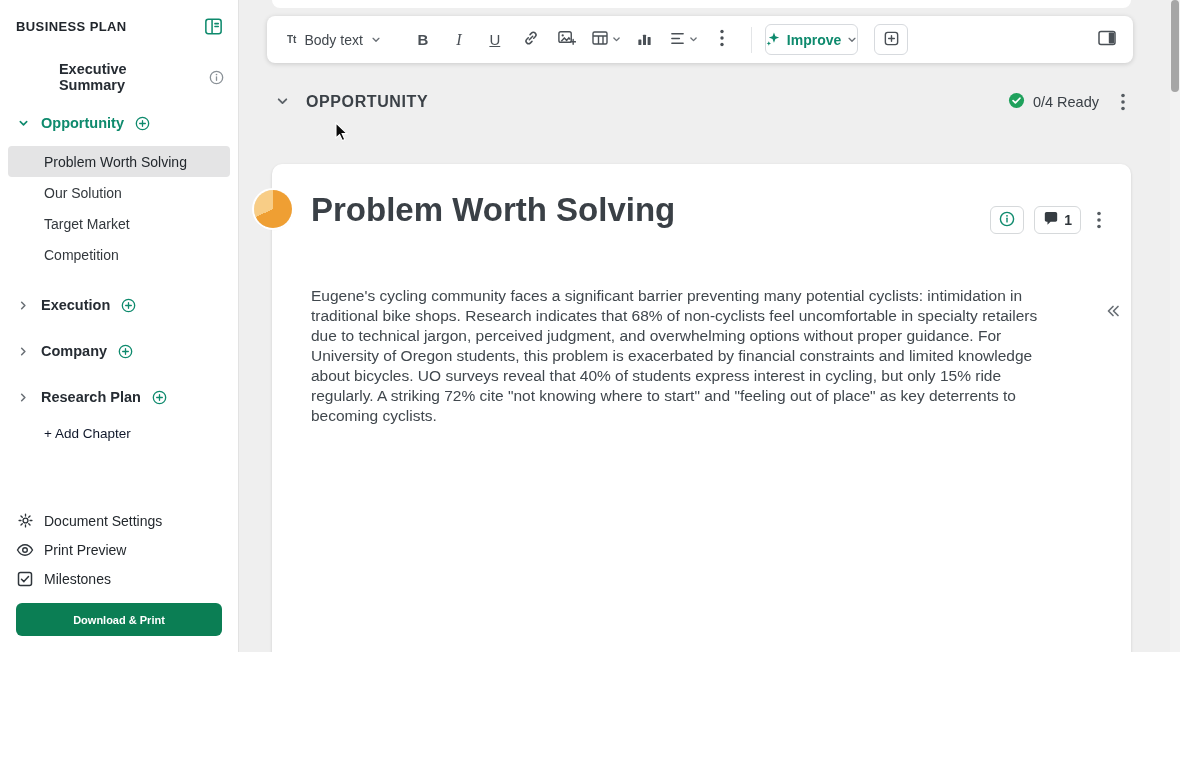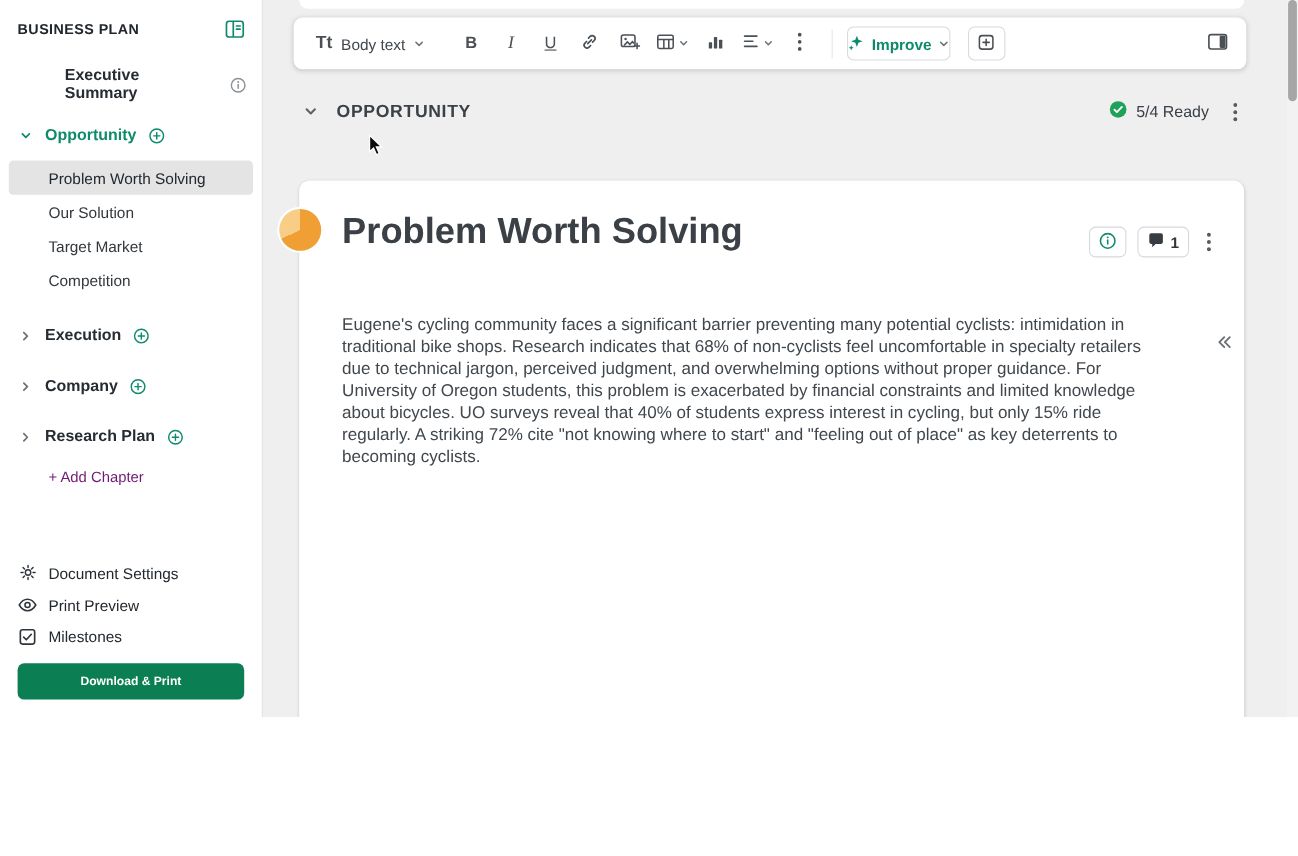--- a/index.html
+++ b/index.html
@@ -28,21 +28,21 @@
   .inline-icon { display: flex; align-items: center; margin-left: 2px; }
   .plus-teal { color: #0E8A6D; }
   .info-gray { color: #8a9197; margin-left: 4px; }
 
   .children { margin-top: 8px; }
   .child { display: flex; align-items: center; height: 31px; margin: 0 8px;
            padding-left: 36px; border-radius: 4px; font-size: 14px; color: #33383d; cursor: pointer; }
   .child.selected { background: #e4e4e5; color: #23282d; }
 
   .add-chapter { margin: 14px 0 8px 44px; font-size: 13.5px; font-weight: 500;
-                 color: #701a75; cursor: pointer; }
+                 color: #0f172a; cursor: pointer; }
 
   .sb-footer { margin-top: auto; padding: 0 16px; }
   .util-row { display: flex; align-items: center; gap: 10px; height: 29px;
               font-size: 14px; color: #23282d; cursor: pointer; }
   .util-icon { display: flex; color: #2f353b; width: 18px; justify-content: center; }
   .download-btn { margin-top: 10px; width: 100%; height: 33px; background: #0B7E54; color: #fff;
                   font-weight: 700; font-size: 11px; border: none; border-radius: 6px;
                   display: flex; align-items: center; justify-content: center; cursor: pointer;
                   font-family: inherit; }
 
@@ -52,21 +52,21 @@
   .prev-card { position: absolute; left: 33px; top: 0; width: 859px; height: 8px;
                background: #fff; border-radius: 0 0 8px 8px; }
 
   .toolbar { position: absolute; left: 28px; top: 16px; width: 866px; height: 47px;
              background: #fff; border-radius: 8px; box-shadow: 0 1px 5px rgba(0,0,0,.16);
              display: flex; align-items: center; padding: 0 16px; gap: 4px; }
   .tb-btn { height: 30px; min-width: 32px; display: flex; align-items: center; justify-content: center;
             gap: 3px; border: none; background: none; color: #4a5056; border-radius: 4px;
             font-size: 15px; padding: 0 4px; cursor: pointer; font-family: inherit; }
   .format-dd { display: flex; align-items: center; gap: 8px; margin-right: 18px; color: #41474d; }
-  .tt-glyph { font-size: 16px; font-weight: 600; color: #4a5056; }
+  .tt-glyph { font-size: 10px; font-weight: 600; color: #4a5056; }
   .fmt-label { font-size: 14px; color: #41474d; }
   .glyph-b { font-weight: 800; font-size: 15px; }
   .glyph-i { font-style: italic; font-family: "Liberation Serif", serif; font-size: 16px; }
   .glyph-u { text-decoration: underline; font-size: 15px; }
   .mini-chev { display: flex; color: #6a7076; }
   .tb-divider { width: 1px; height: 26px; background: #e3e5e7; margin: 0 9px; }
   .improve-btn { display: flex; align-items: center; gap: 6px; border: 1px solid #d7dade;
                  border-radius: 6px; height: 31px; padding: 0 0; background: #fff;
                  color: #0E8A6D; font-weight: 600; font-size: 14px; cursor: pointer;
                  font-family: inherit; margin-right: 12px; }
@@ -393,21 +393,21 @@
       </button>
       <span class="sec-title">OPPORTUNITY</span>
       <span class="sec-right">
         <span class="ready-badge">
           <span>
             <svg width="17" height="17" viewBox="0 0 18 18">
               <circle cx="9" cy="9" r="8" fill="#1FA15C"></circle>
               <path d="M5.4 9.2 l2.4 2.4 4.8-5" stroke="#fff" stroke-width="1.8" fill="none" stroke-linecap="round" stroke-linejoin="round"></path>
             </svg>
           </span>
-          <span>5/4 Ready</span>
+          <span>0/4 Ready</span>
         </span>
         <button class="dots-btn">
           <svg width="4" height="18" viewBox="0 0 4 18" fill="currentColor">
               <circle cx="2" cy="2.5" r="1.8"></circle>
               <circle cx="2" cy="9" r="1.8"></circle>
               <circle cx="2" cy="15.5" r="1.8"></circle>
             </svg>
         </button>
       </span>
     </div>

